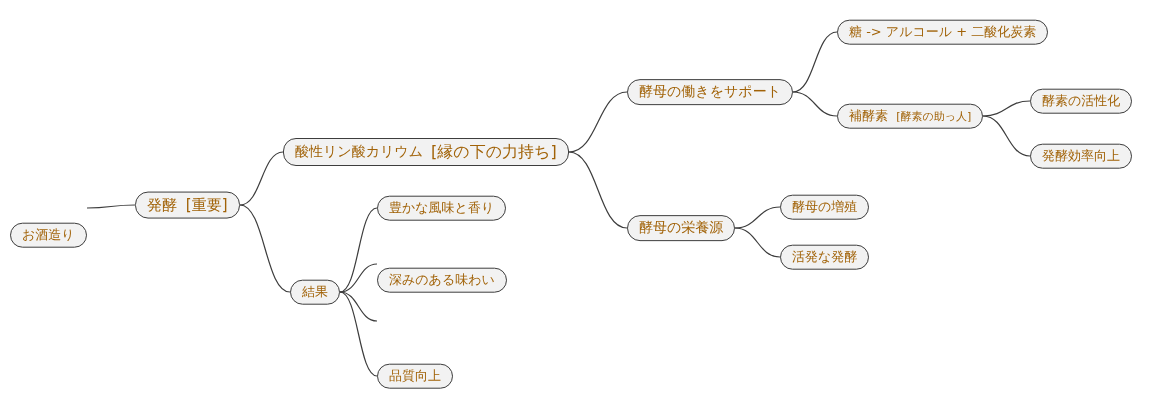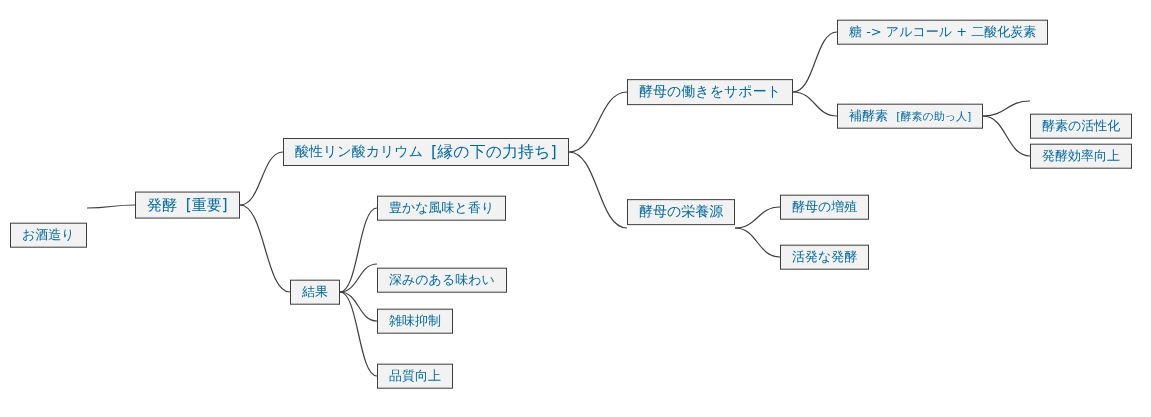--- a/index.html
+++ b/index.html
@@ -21,24 +21,24 @@
     top: 0;
     width: 1151px;
     height: 417px;
     pointer-events: none;
   }
   .node {
     position: absolute;
     transform: translateY(-50%);
     background: #f2f2f2;
     border: 1px solid #3d3d3d;
-    border-radius: 0;
+    border-radius: 13px;
     padding: 3px 11px;
     font-size: 13px;
-    color: #0369a1;
+    color: #a16207;
     white-space: nowrap;
     line-height: 1.25;
     cursor: pointer;
     z-index: 2;
   }
   .node .lbl { vertical-align: middle; }
   .node .note { vertical-align: middle; margin-left: 4px; }
   .fs-15 { font-size: 15px; }
   .fs-14 { font-size: 14px; text-align: center; }
   .note-lg { font-size: 16px; }
@@ -81,34 +81,34 @@
   </div>
 
   <div class="node" style="left:290px; top:292px;">
     <span class="lbl">結果</span>
   </div>
 
   <div class="node fs-14" style="left:627px; top:92px;">
     <span class="lbl">酵母の働きをサポート</span>
   </div>
 
-  <div class="node fs-14" style="left:627px; top:212px;">
+  <div class="node fs-14" style="left:627px; top:228px;">
     <span class="lbl">酵母の栄養源</span>
   </div>
 
   <div class="node" style="left:837px; top:32px;">
     <span class="lbl">糖 -&gt; アルコール + 二酸化炭素</span>
   </div>
 
   <div class="node" style="left:837px; top:116px;">
     <span class="lbl">補酵素</span>
     <span class="note note-sm">[酵素の助っ人]</span>
   </div>
 
-  <div class="node" style="left:1030px; top:101px;margin-top:25px;">
+  <div class="node" style="left:1030px; top:101px;">
     <span class="lbl">酵素の活性化</span>
   </div>
 
   <div class="node" style="left:1030px; top:156px;">
     <span class="lbl">発酵効率向上</span>
   </div>
 
   <div class="node" style="left:780px; top:207px;">
     <span class="lbl">酵母の増殖</span>
   </div>
@@ -118,20 +118,17 @@
   </div>
 
   <div class="node" style="left:377px; top:208px;">
     <span class="lbl">豊かな風味と香り</span>
   </div>
 
   <div class="node" style="left:377px; top:264px;margin-top:16px;">
     <span class="lbl">深みのある味わい</span>
   </div>
 
-  <div class="node" style="left:377px; top:321px;">
-    <span class="lbl">雑味抑制</span>
-  </div>
 
   <div class="node" style="left:377px; top:376px;">
     <span class="lbl">品質向上</span>
   </div>
 </div>
 
 </body></html>

